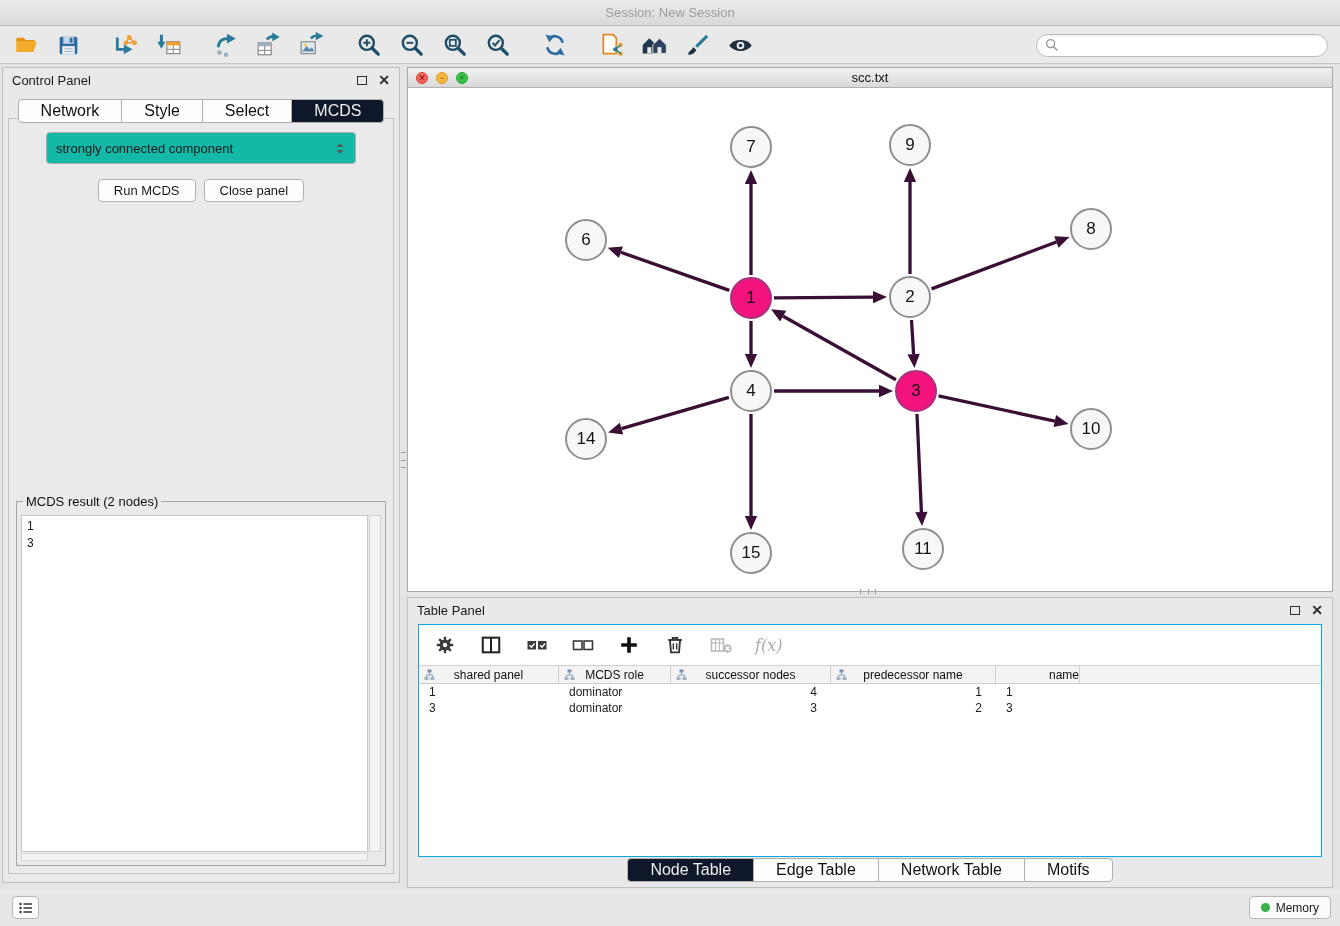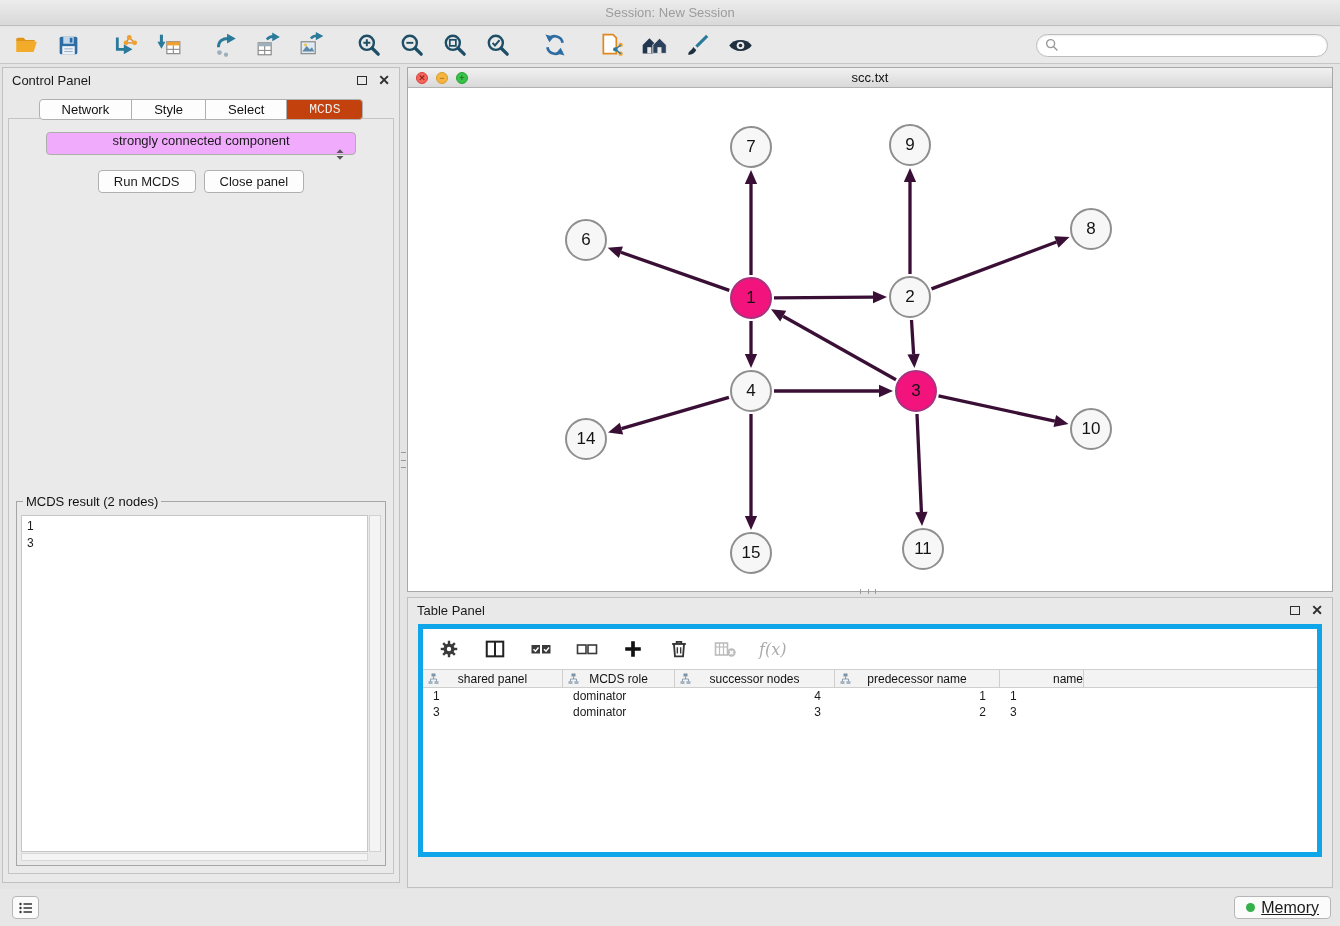--- a/index.html
+++ b/index.html
@@ -21,35 +21,35 @@
   .search-wrap input { border:none; outline:none; flex:1; font-size:12px; font-family:"Liberation Sans",sans-serif; background:transparent; }
 
   
   .panel-header { height:24px; display:flex; align-items:center; padding:0 9px; font-size:13px; color:#1a1a1a; }
   .panel-controls { margin-left:auto; display:flex; gap:11px; align-items:center; }
   .float-icon { width:10px; height:9px; border:1.5px solid #2e2e2e; background:transparent; }
   .close-x { font-size:14px; font-weight:bold; color:#2e2e2e; line-height:10px; }
 
   
   .seg-tabs { display:flex; justify-content:center; position:relative; z-index:2; }
-  .seg { border:1px solid #b0b0b0; background:#fdfdfd; font-size:13px; padding:2px 22px;
+  .seg { border:1px solid #b0b0b0; background:#fdfdfd; font-size:16px; padding:2px 22px;
     margin-left:-1px; color:#111; cursor:default; white-space:nowrap; }
   .seg:first-child { border-radius:4px 0 0 4px; margin-left:0; }
   .seg:last-child { border-radius:0 4px 4px 0; }
-  .seg.active { background:#c2410c; color:#ededed;font-family:Liberation Mono, monospace; }
+  .seg.active { background:#0f172a; color:#ededed; }
 
   
   .control-panel { position:absolute; left:2px; top:67px; width:398px; height:816px;
     background:#e9e9e9; border:1px solid #c0c0c0; }
   .cp-content { position:absolute; left:5px; right:5px; top:50px; bottom:8px;
     border:1px solid #c4c4c4; background:#eaeaea; }
   .cp-tabs { margin-top:7px; }
   .opt-label { text-align:center; margin-top:24px; font-size:13px; }
-  .dropdown { margin:13px auto 0; width:310px; height:23px; background:#f0abfc; border:1px solid #adadad;
-    border-radius:4px; display:flex; align-items:center; padding:0 9px; font-size:13px;flex-direction:column; }
+  .dropdown { margin:13px auto 0; width:310px; height:32px; background:#14b8a6; border:1px solid #adadad;
+    border-radius:4px; display:flex; align-items:center; padding:0 9px; font-size:13px; }
   .dropdown .dd-arrows { margin-left:auto; display:flex; }
   .btn-row { display:flex; justify-content:center; gap:8px; margin-top:15px; }
   .btn { height:23px; padding:0 15px; background:#fdfdfd; border:1px solid #b0b0b0; border-radius:4px;
     font-size:13px; line-height:21px; cursor:default; }
   .result-fieldset { position:absolute; left:7px; right:7px; top:375px; bottom:7px;
     border:1px solid #a6a6a6; background:#eaeaea; padding:3px; }
   .result-fieldset legend { font-size:13px; padding:0 3px; margin-left:3px; color:#111; }
   .result-box { position:absolute; left:4px; top:6px; right:17px; bottom:13px; background:#fff;
     border:1px solid #c6c6c6; font-size:12px; line-height:17px; padding:2px 5px; overflow:hidden; }
   .result-vscroll { position:absolute; right:4px; top:6px; width:12px; bottom:13px;
@@ -79,41 +79,41 @@
     display:flex; flex-direction:column; justify-content:space-between; }
   .v-grip i { display:block; height:1px; background:#9a9a9a; }
   .h-grip { position:absolute; left:860px; top:589px; width:16px; height:5px;
     display:flex; justify-content:space-between; }
   .h-grip i { display:block; width:1px; background:#9a9a9a; }
 
   
   .table-panel { position:absolute; left:407px; top:597px; width:926px; height:291px;
     background:#e9e9e9; border:1px solid #c0c0c0; }
   .table-area { position:absolute; left:10px; right:10px; top:26px; bottom:30px;
-    background:#fff; border:5px solid #0ea5e9; overflow:hidden; }
+    background:#fff; border:1px solid #0ea5e9; overflow:hidden; }
   .table-toolbar { height:40px; display:flex; align-items:center; gap:22px; padding:0 14px; }
   .tt-btn { display:flex; align-items:center; justify-content:center; width:24px; height:24px; cursor:default; }
   .fx-label { font-family:"DejaVu Serif", serif; font-style:italic; font-size:16px; color:#aaaaaa; }
   .grid-header { display:flex; height:19px; background:#f3f3f3; border-top:1px solid #cfcfcf;
     border-bottom:1px solid #cfcfcf; font-size:12px; }
   .th { position:relative; display:flex; align-items:center; justify-content:center;
     border-right:1px solid #cfcfcf; color:#111; cursor:default; }
   .th .hicon { position:absolute; left:5px; top:3px; }
   .grid-row { display:flex; height:16px; font-size:12px; align-items:center; }
   .td { padding:0 10px; overflow:hidden; white-space:nowrap; }
   .c1 { width:140px; } .c2 { width:112px; } .c3 { width:160px;justify-content:center; } .c4 { width:165px; } .c5 { width:84px;justify-content:flex-end; }
   .num { text-align:right; padding-right:14px; }
   .table-tabs { position:absolute; left:0; right:0; bottom:5px; display:flex; justify-content:center; }
 
   
   .status-bar { position:absolute; left:0; right:0; bottom:0; height:37px; background:#e7e7e7; }
   .list-btn { position:absolute; left:12px; bottom:7px; width:27px; height:23px; background:#fbfbfb;
     border:1px solid #b6b6b6; border-radius:4px; display:flex; align-items:center; justify-content:center; cursor:default; }
   .memory-btn { position:absolute; right:9px; bottom:7px; height:23px; padding:0 11px; background:#fbfbfb;
-    border:1px solid #b6b6b6; border-radius:4px; display:flex; align-items:center; gap:6px; font-size:16px; cursor:default;text-decoration:underline; }
+    border:1px solid #b6b6b6; border-radius:4px; display:flex; align-items:center; gap:6px; font-size:12px; cursor:default; }
   .mem-dot { width:9px; height:9px; border-radius:50%; background:#35b04a; }
 </style>
 </head>
 <body>
 
 <div class="title-bar">
   <span>Session: New Session</span>
 </div>
 
 <div class="toolbar">
@@ -496,20 +496,26 @@
     </div>
     <div class="grid-row">
       <span class="td c1">3</span>
       <span class="td c2">dominator</span>
       <span class="td c3 num">3</span>
       <span class="td c4 num">2</span>
       <span class="td c5">3</span>
     </div>
   </div>
 
+  <div class="table-tabs seg-tabs">
+    <span class="seg active">Node Table</span>
+    <span class="seg">Edge Table</span>
+    <span class="seg">Network Table</span>
+    <span class="seg">Motifs</span>
+  </div>
 </div>
 
 <div class="status-bar">
   <span class="list-btn">
     <span style="display:flex;">
       <svg width="16" height="14" viewBox="0 0 16 14">
           <g stroke="#333" stroke-width="1.5">
             <line x1="5.5" y1="3" x2="14" y2="3"></line>
             <line x1="5.5" y1="7" x2="14" y2="7"></line>
             <line x1="5.5" y1="11" x2="14" y2="11"></line>

